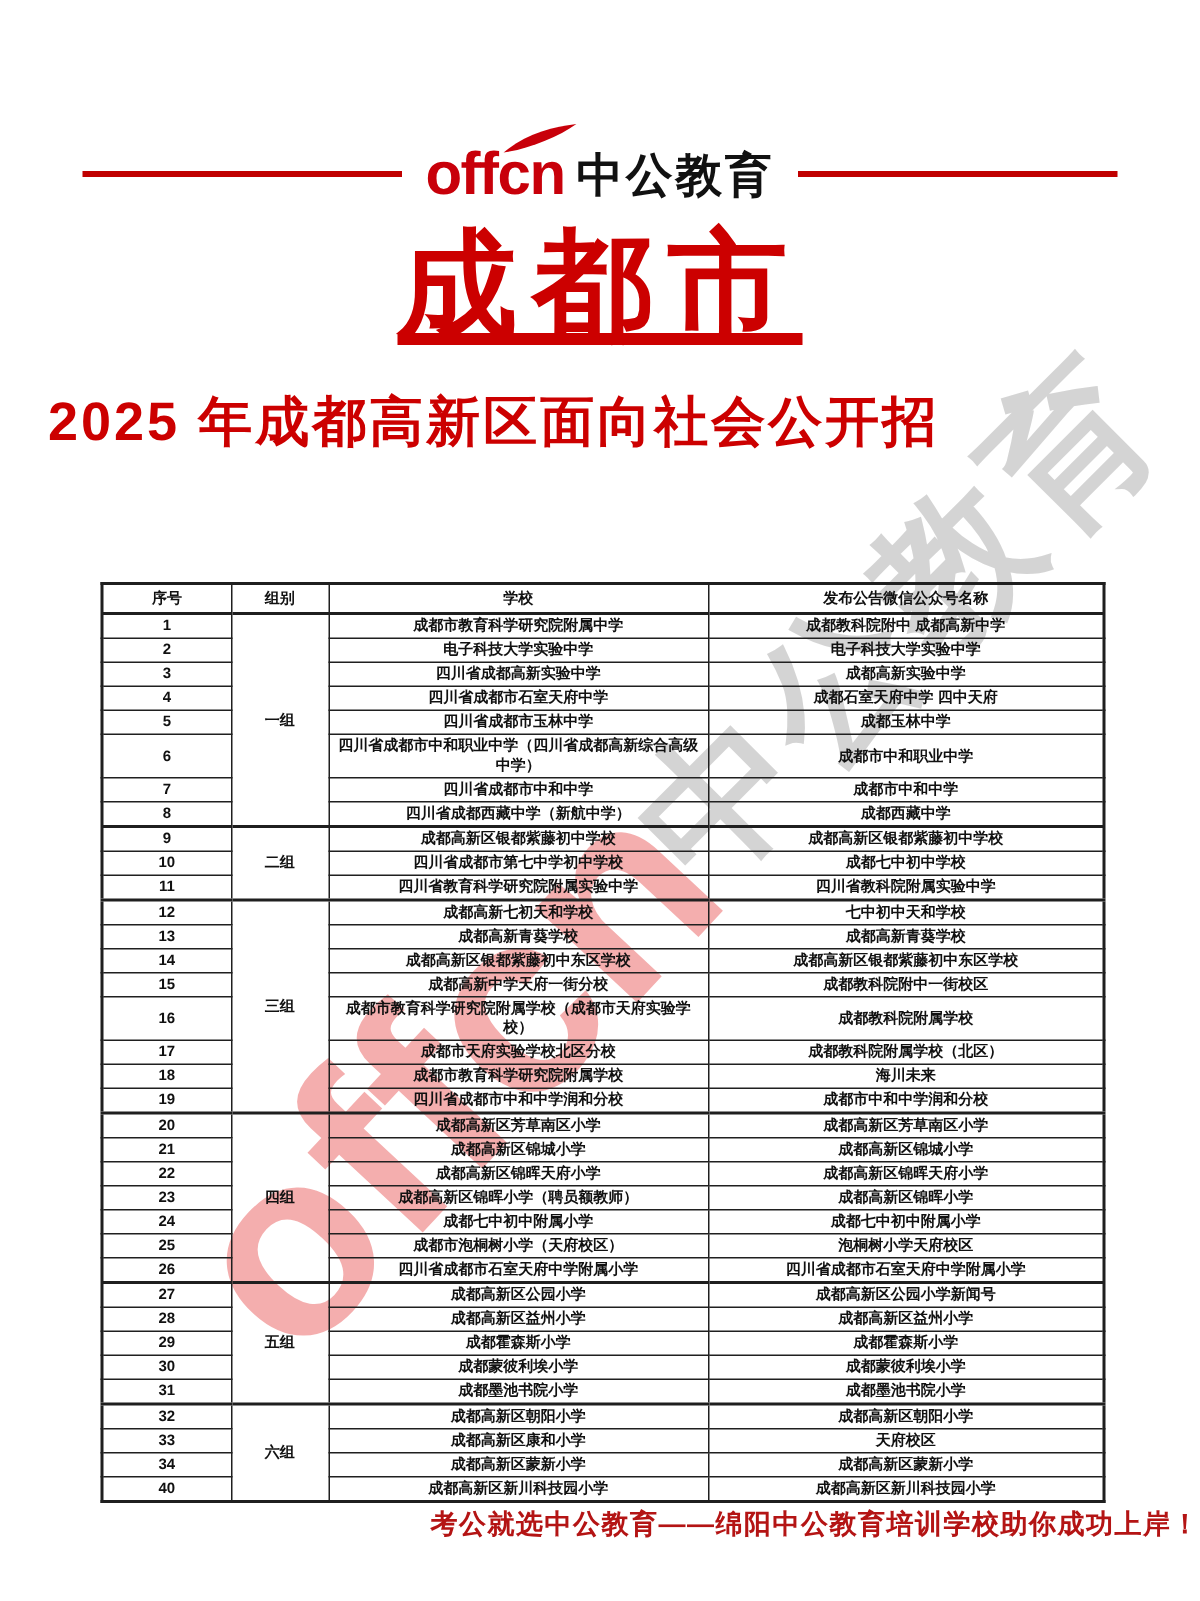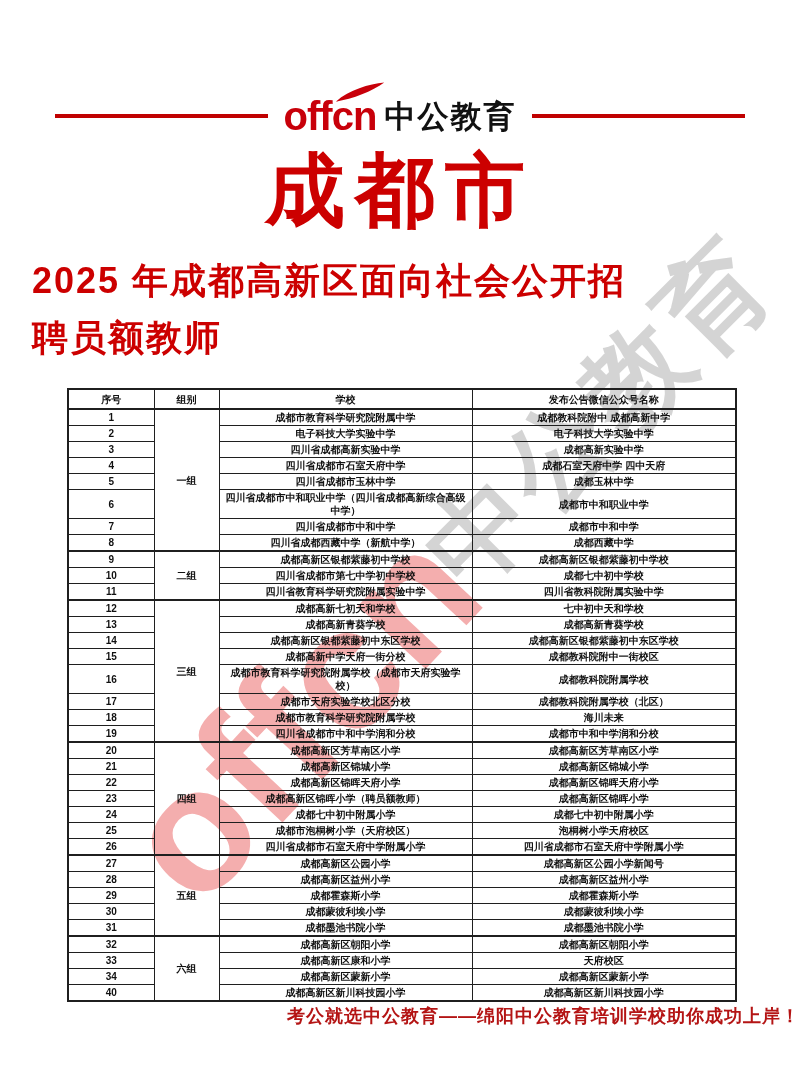--- a/index.html
+++ b/index.html
@@ -33,21 +33,21 @@
   .brand-logo { position:relative; z-index:2; background:#ffffff; padding:0 16px;
     display:flex; align-items:center; gap:8px; }
   .logo-latin { position:relative; color:#c8000a; font-size:40px; font-weight:bold;
     letter-spacing:-1px; line-height:1; }
   .logo-swoosh { position:absolute; top:-14px; right:-10px; width:52px; height:22px; fill:#c8000a; }
   .logo-cn { color:#111111; font-size:31px; font-weight:bold; letter-spacing:2px; line-height:1; }
 
   
   .main-title { position:absolute; top:138px; left:0; width:800px; text-align:center;
     color:#cc0000; font-size:80px; font-weight:bold; letter-spacing:10px;
-    font-family:"Liberation Serif","DejaVu Serif",serif; }
+    font-family:"Liberation Serif","DejaVu Serif",serif;text-decoration:underline; }
   .sub-title { position:absolute; top:252px; left:0; width:800px; 
     color:#cc0000; font-size:36px; font-weight:bold; line-height:57px; letter-spacing:2px;padding-left:32px; }
 
   
   .table-wrap { position:absolute; top:388px; left:67px; width:668px; }
   table { border-collapse:collapse; table-layout:fixed; width:668px;
     font-size:10px; font-weight:bold; color:#111111;padding-left:29px; }
   col.c-no{width:86px;} col.c-group{width:65px;} col.c-school{width:253px;} col.c-account{width:264px;}
   th, td { border:1px solid #1f1f1f; text-align:center; vertical-align:middle;
     padding:1px 2px; line-height:13px; background:transparent; overflow:hidden; }
@@ -79,21 +79,20 @@
           </svg>
           <span>offcn</span>
         </span>
         <span class="logo-cn">中公教育</span>
       </div>
     </div>
 
     <div class="main-title">成都市</div>
     <div class="sub-title">
       <div>2025 年成都高新区面向社会公开招</div>
-      <div>聘员额教师</div>
     </div>
 
     <div class="table-wrap">
       <table>
         <colgroup>
           <col class="c-no">
             <col class="c-group">
             <col class="c-school">
             <col class="c-account">
         </colgroup>

